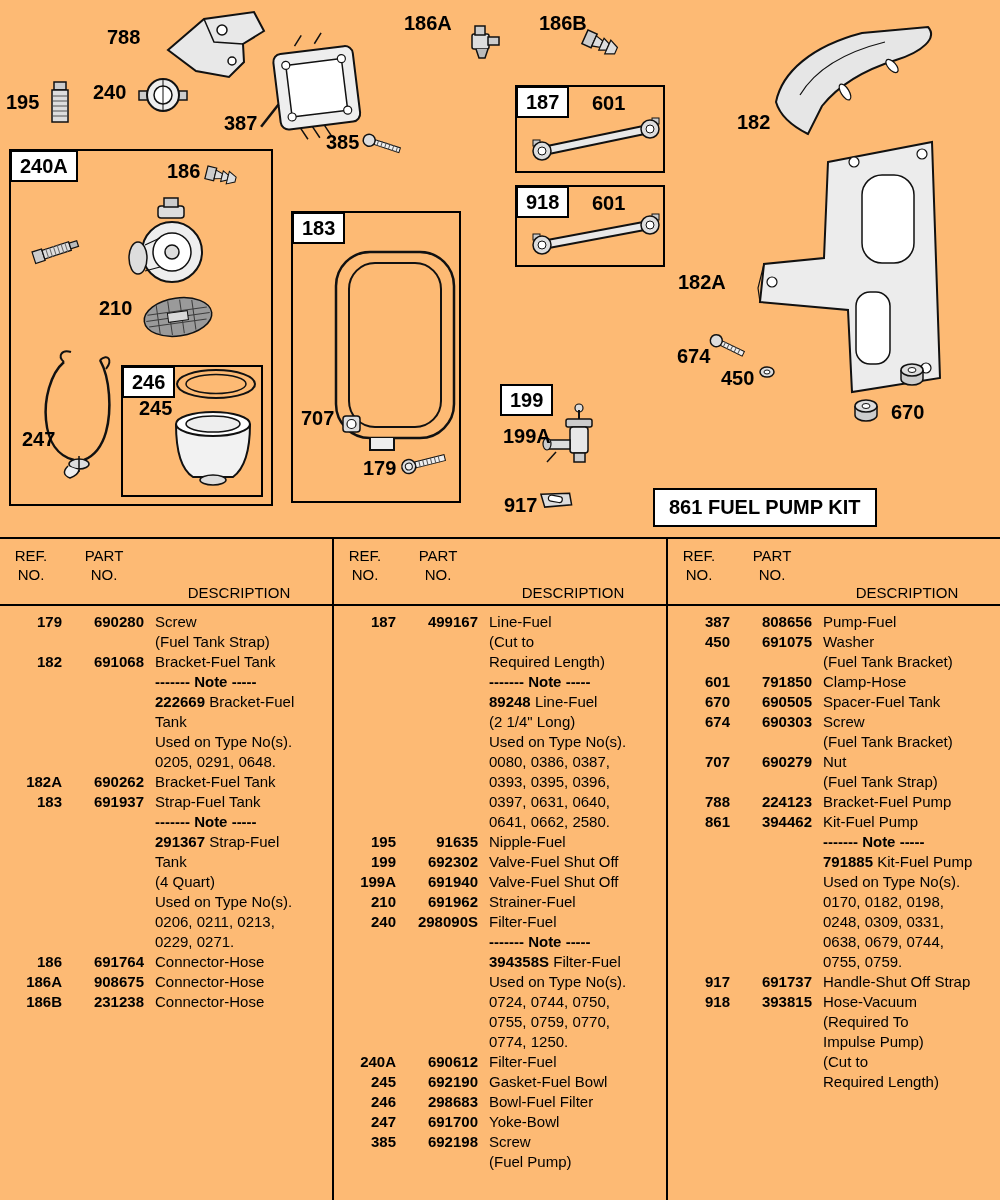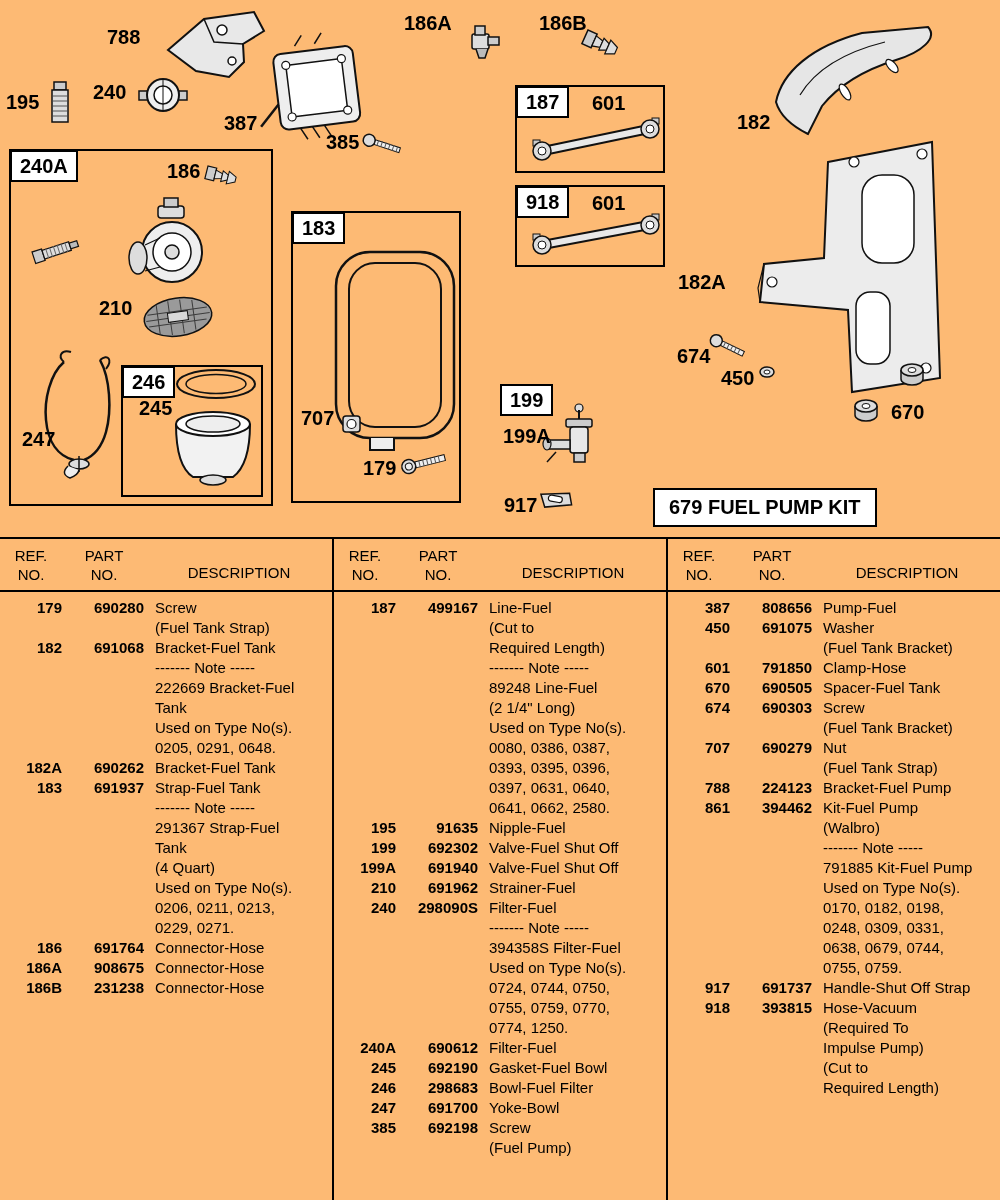--- a/index.html
+++ b/index.html
@@ -7,29 +7,29 @@
   body{width:1000px;height:1200px;font-family:"Liberation Sans",sans-serif;color:#000}
   .page{position:relative;width:1000px;height:1200px;overflow:hidden;background:#fdba74}
   .diagram{position:absolute;left:0;top:0;width:1000px;height:537px}
   .diagram svg{position:absolute;left:0;top:0}
   .plabel{position:absolute;font-weight:700;font-size:20px;line-height:1;white-space:nowrap;background:transparent}
   .plabel.boxed{border:2px solid #000;padding:4px 8px;background:#fff}
   .kitbox{position:absolute;border:2px solid #000;padding:6px 14px;font-weight:700;font-size:20px;background:#fff;white-space:nowrap}
   .ptable{position:absolute;top:537px;left:0;width:1000px;height:663px;border-top:2px solid #000;display:flex}
   .tcol{flex:1 1 0;border-right:2px solid #000;overflow:hidden}
   .tcol:last-child{border-right:none}
-  .thead{display:grid;grid-template-columns:62px 84px 1fr;border-bottom:2px solid #000;height:53px;padding-top:7px}
+  .thead{display:grid;grid-template-columns:62px 84px 1fr;border-bottom:2px solid #000;height:67px;padding-top:7px}
   .thead .h{font-size:15px;line-height:19px;text-align:center}
-  .thead .h.desc{display:flex;align-items:flex-end;justify-content:center;padding-bottom:8px}
+  .thead .h.desc{display:flex;align-items:flex-end;justify-content:center;padding-bottom:2px}
   .col-body{padding-top:6px}
   .trow{display:grid;grid-template-columns:62px 84px 1fr;font-size:15px;line-height:20px}
   .c-ref,.c-part{text-align:right;font-weight:700}
   .c-part{padding-right:2px}
   .c-desc{padding-left:9px;white-space:nowrap}
-  .c-desc b{font-weight:400}
+  .c-desc b{font-weight:700}
 </style>
 </head>
 <body>
 
 <div class="page">
 
   <div class="diagram">
     <svg width="1000" height="537" viewBox="0 0 1000 537">
 
       <g fill="none" stroke="#000" stroke-width="2">
@@ -262,21 +262,21 @@
     <div class="plabel" style="left:677px;top:346px">674</div>
     <div class="plabel" style="left:721px;top:368px">450</div>
     <div class="plabel" style="left:891px;top:402px">670</div>
     <div class="plabel boxed" style="left:516px;top:86px">187</div>
     <div class="plabel" style="left:592px;top:93px">601</div>
     <div class="plabel boxed" style="left:516px;top:186px">918</div>
     <div class="plabel" style="left:592px;top:193px">601</div>
     <div class="plabel boxed" style="left:500px;top:384px">199</div>
     <div class="plabel" style="left:503px;top:426px">199A</div>
     <div class="plabel" style="left:504px;top:495px">917</div>
-    <div class="kitbox" style="left:653px;top:488px">679 FUEL PUMP KIT</div>
+    <div class="kitbox" style="left:653px;top:488px">861 FUEL PUMP KIT</div>
   </div>
 
   <div class="ptable">
     <div class="tcol">
       <div class="thead">
         <div class="h"><span>REF.</span><br><span>NO.</span></div>
         <div class="h"><span>PART</span><br><span>NO.</span></div>
         <div class="h desc">
             <span>DESCRIPTION</span>
           </div>
@@ -595,25 +595,20 @@
             <div class="c-desc">Bracket-Fuel Pump</div>
           </div>
           <div class="trow">
             <div class="c-ref">861</div>
             <div class="c-part">394462</div>
             <div class="c-desc">Kit-Fuel Pump</div>
           </div>
           <div class="trow">
             <div class="c-ref"></div>
             <div class="c-part"></div>
-            <div class="c-desc">(Walbro)</div>
-          </div>
-          <div class="trow">
-            <div class="c-ref"></div>
-            <div class="c-part"></div>
             <div class="c-desc"><b>------- Note -----</b></div>
           </div>
           <div class="trow">
             <div class="c-ref"></div>
             <div class="c-part"></div>
             <div class="c-desc"><b>791885</b> Kit-Fuel Pump</div>
           </div>
           <div class="trow">
             <div class="c-ref"></div>
             <div class="c-part"></div>

